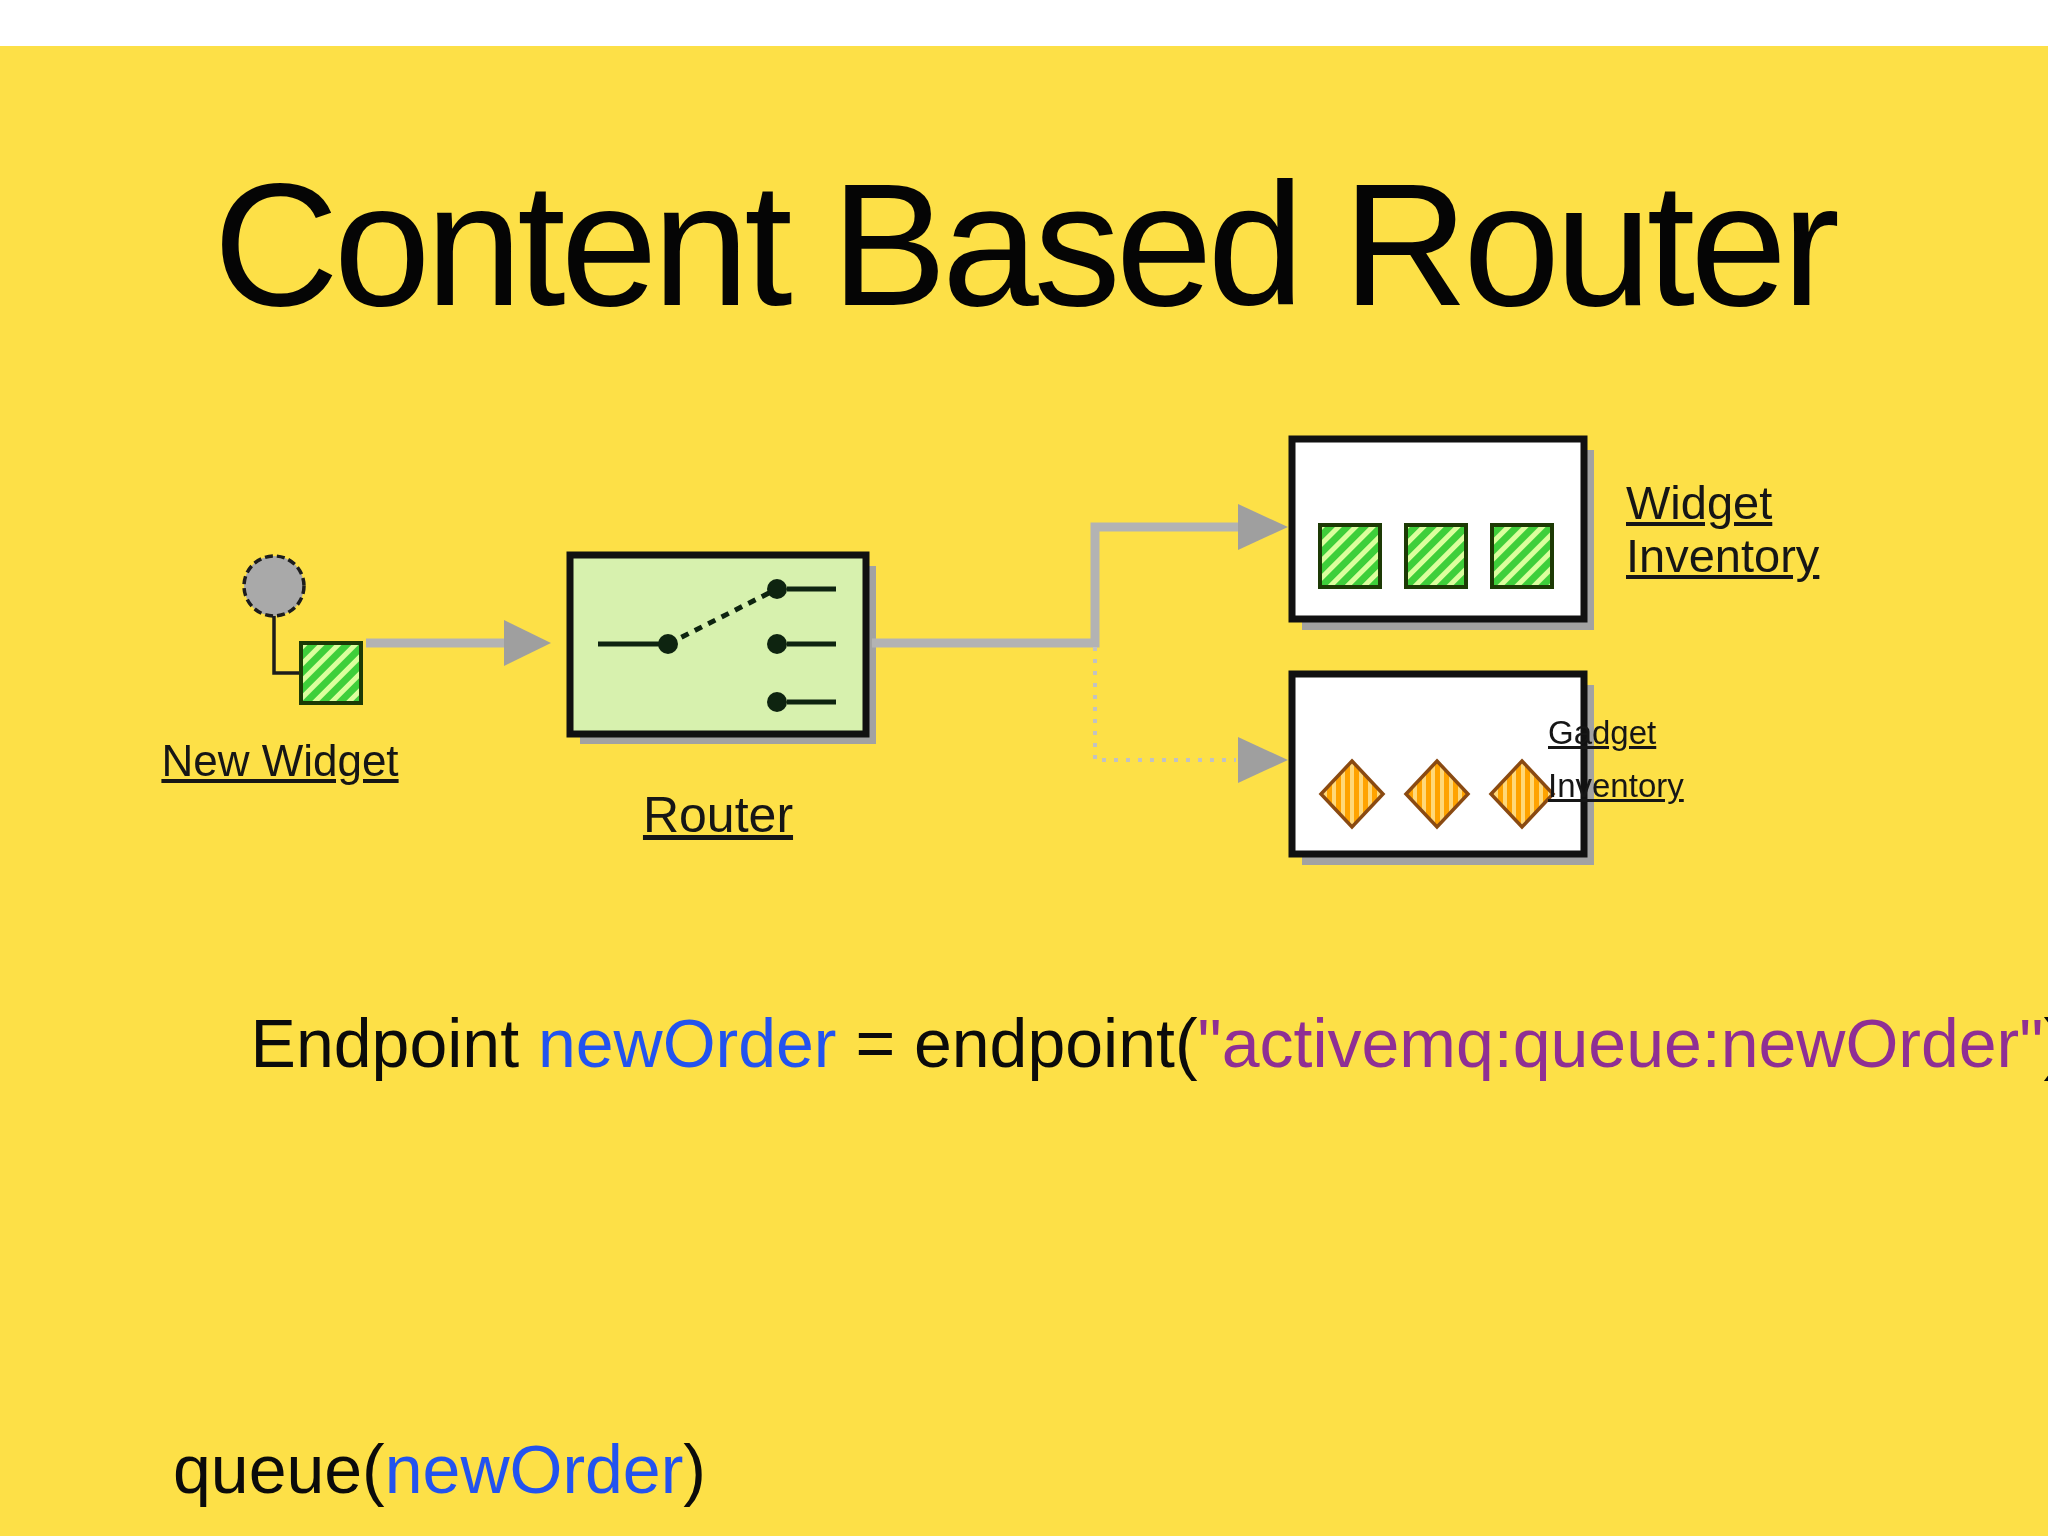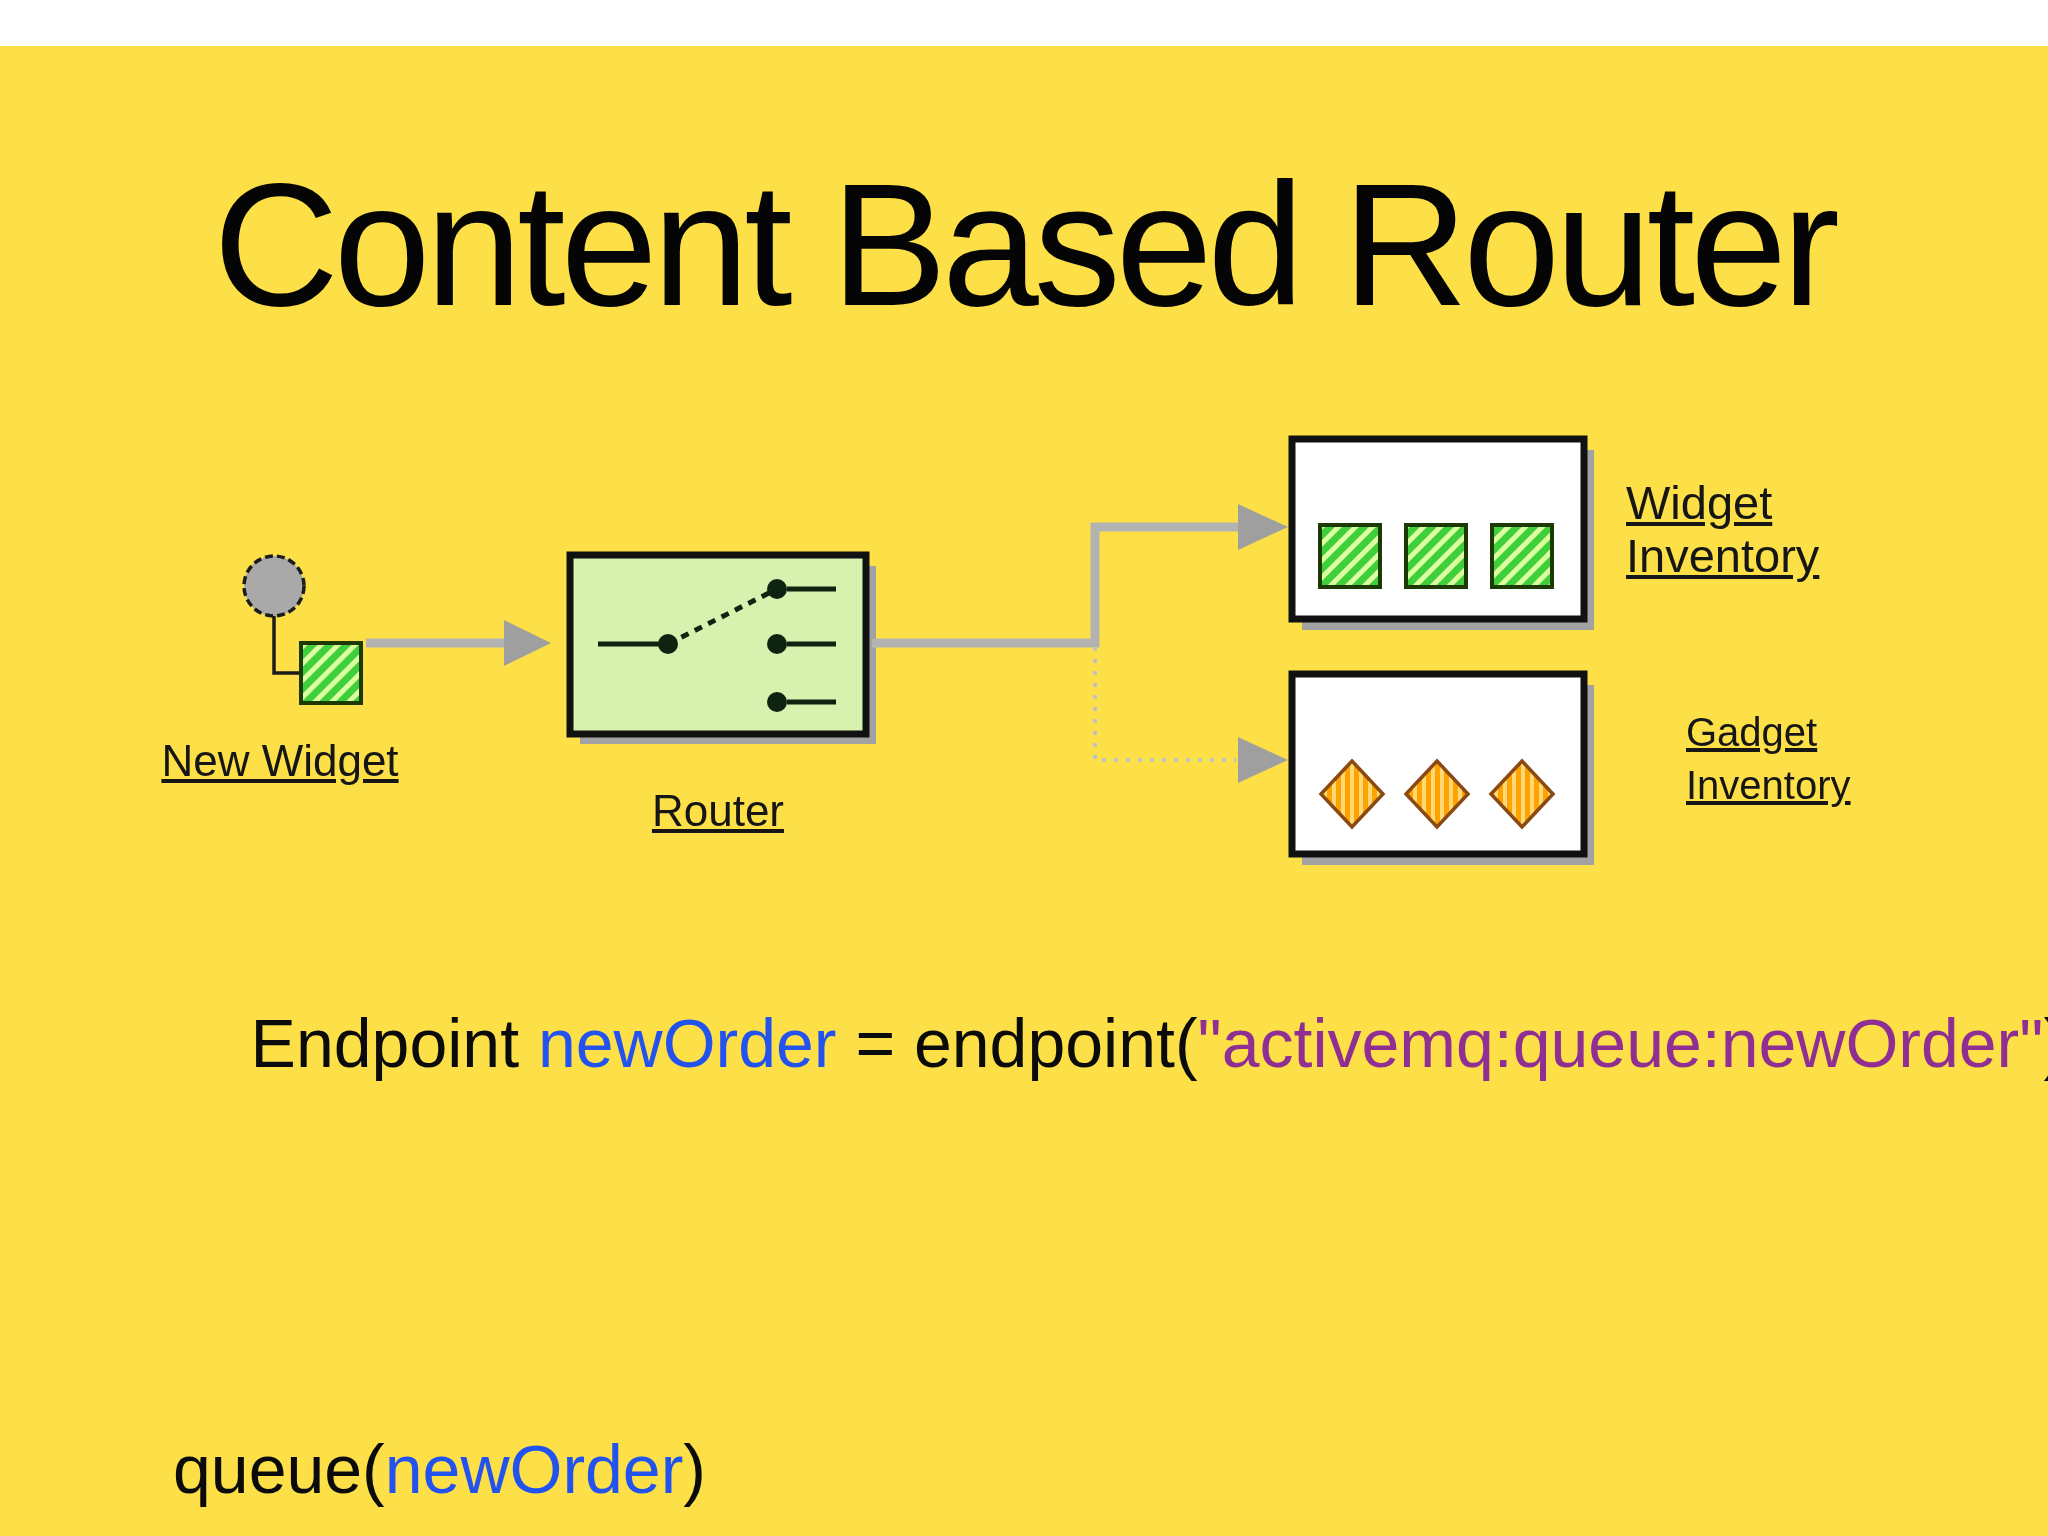--- a/index.html
+++ b/index.html
@@ -3,23 +3,23 @@
 <meta charset="utf-8">
 <style>
   html,body{margin:0;padding:0;background:#ffffff;}
   .page{position:relative;width:2048px;height:1536px;background:#fde047;overflow:hidden;
         font-family:"Liberation Sans", sans-serif;color:#0c0c0c;margin-top:46px;}
   .title{position:absolute;left:0;right:0;top:98px;text-align:center;
          font-size:174px;font-weight:400;letter-spacing:-5px;color:#050505;white-space:nowrap;}
   svg.diagram{position:absolute;left:0;top:0;}
   .lbl{position:absolute;color:#161616;text-decoration:underline;}
   .lbl-neworder{left:160px;top:690px;width:240px;text-align:center;font-size:44px;}
-  .lbl-router{left:570px;top:740px;width:296px;text-align:center;font-size:44px;}
+  .lbl-router{left:570px;top:740px;width:296px;text-align:center;font-size:50px;}
   .lbl-widget{left:1626px;top:430px;font-size:47px;line-height:53px;}
-  .lbl-gadget{left:1686px;top:660px;font-size:40px;line-height:53px;}
+  .lbl-gadget{left:1548px;top:660px;font-size:33px;line-height:53px;}
   .code{position:absolute;font-size:68px;white-space:pre;color:#0b0b0b;}
   .code-endpoint{left:175px;top:880px;}
   .code-route{left:173px;top:1238px;line-height:74px;}
   .tok-id{color:#2353ef;}
   .tok-str{color:#8f2f94;}
 </style>
 </head>
 <body>
 
 <div class="page">

